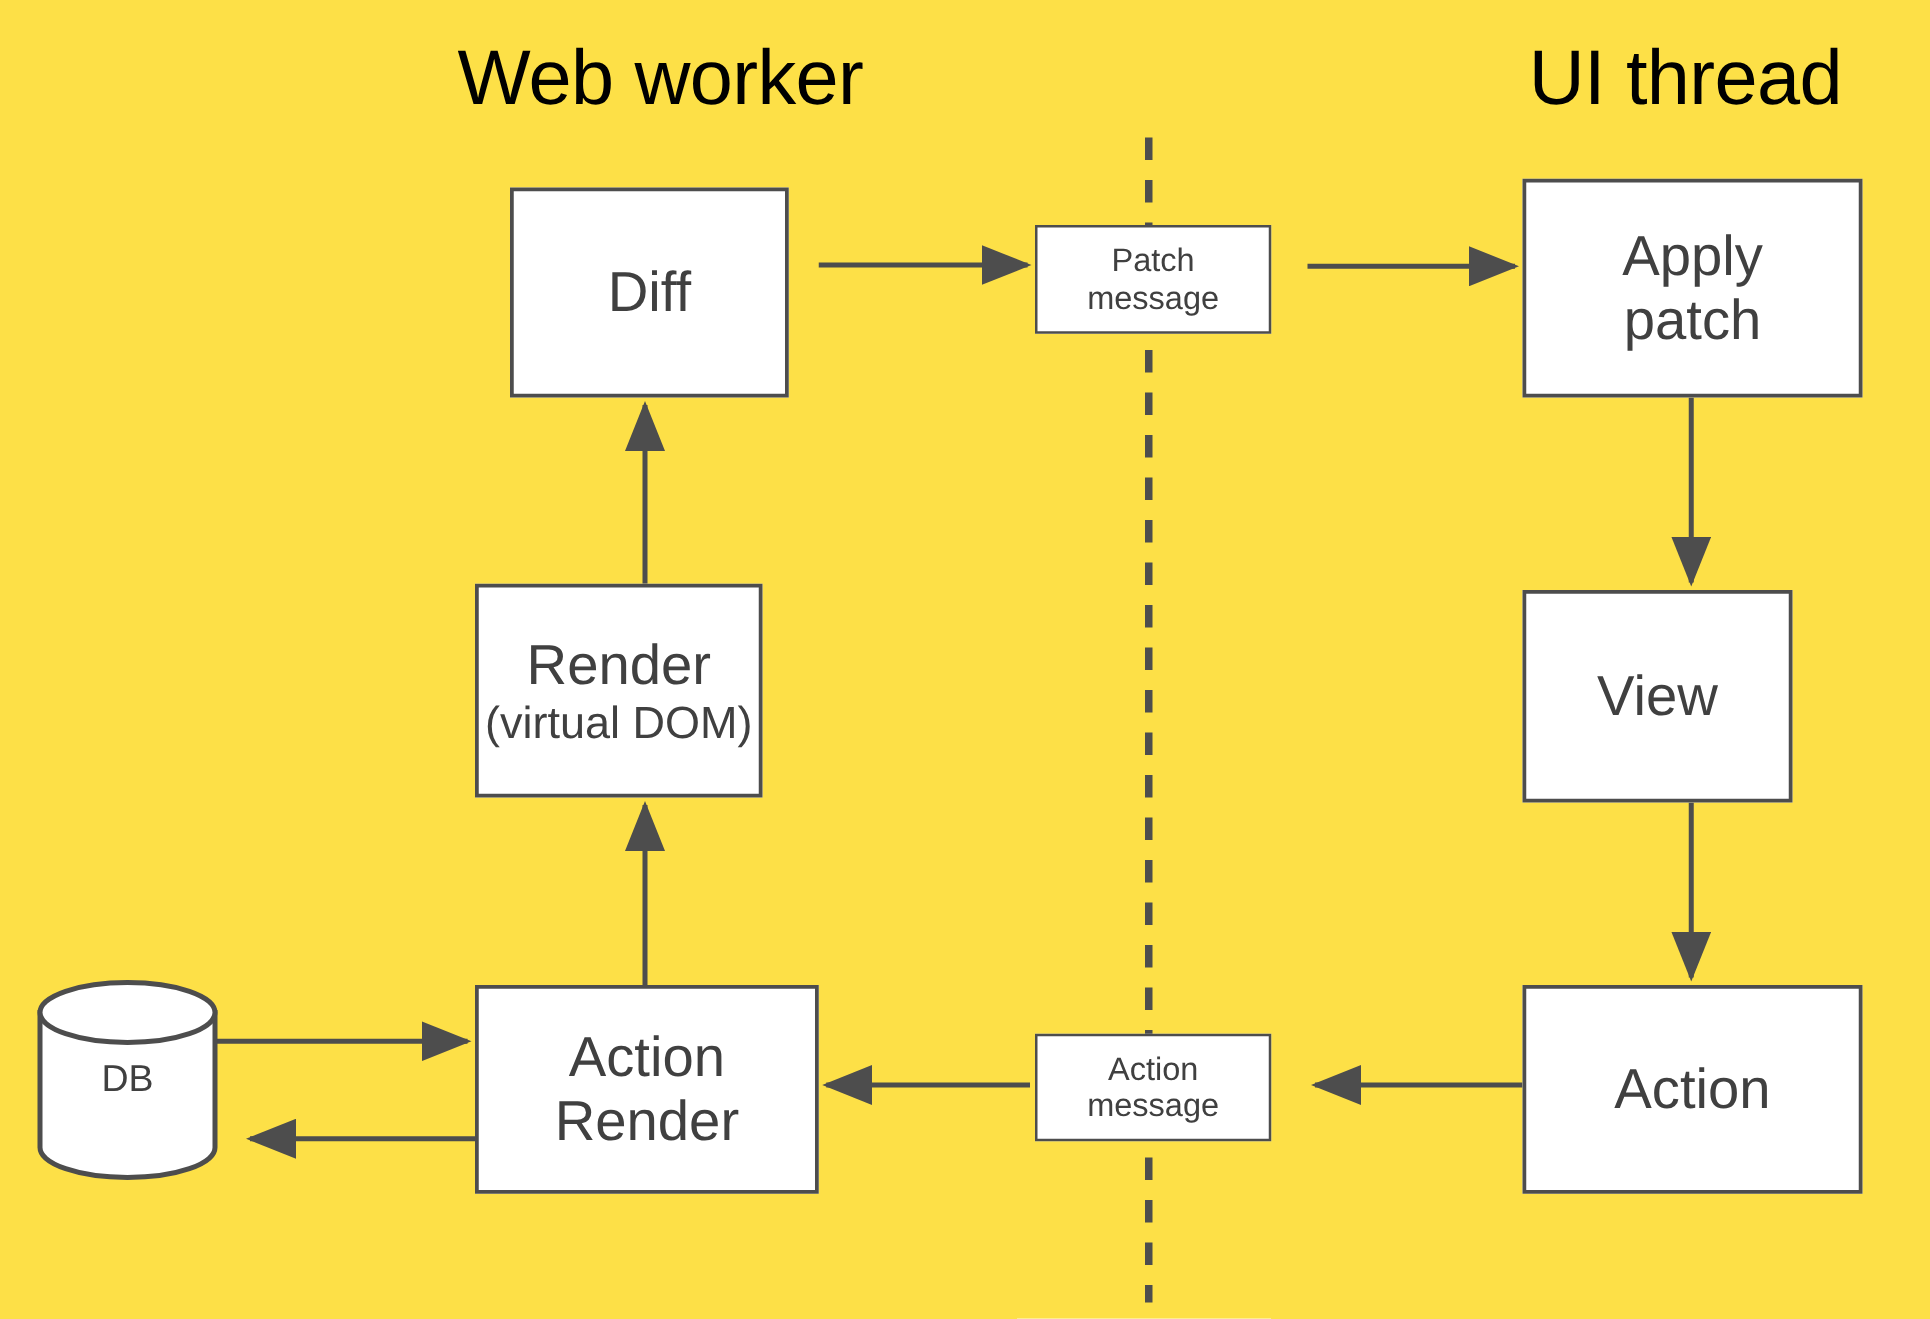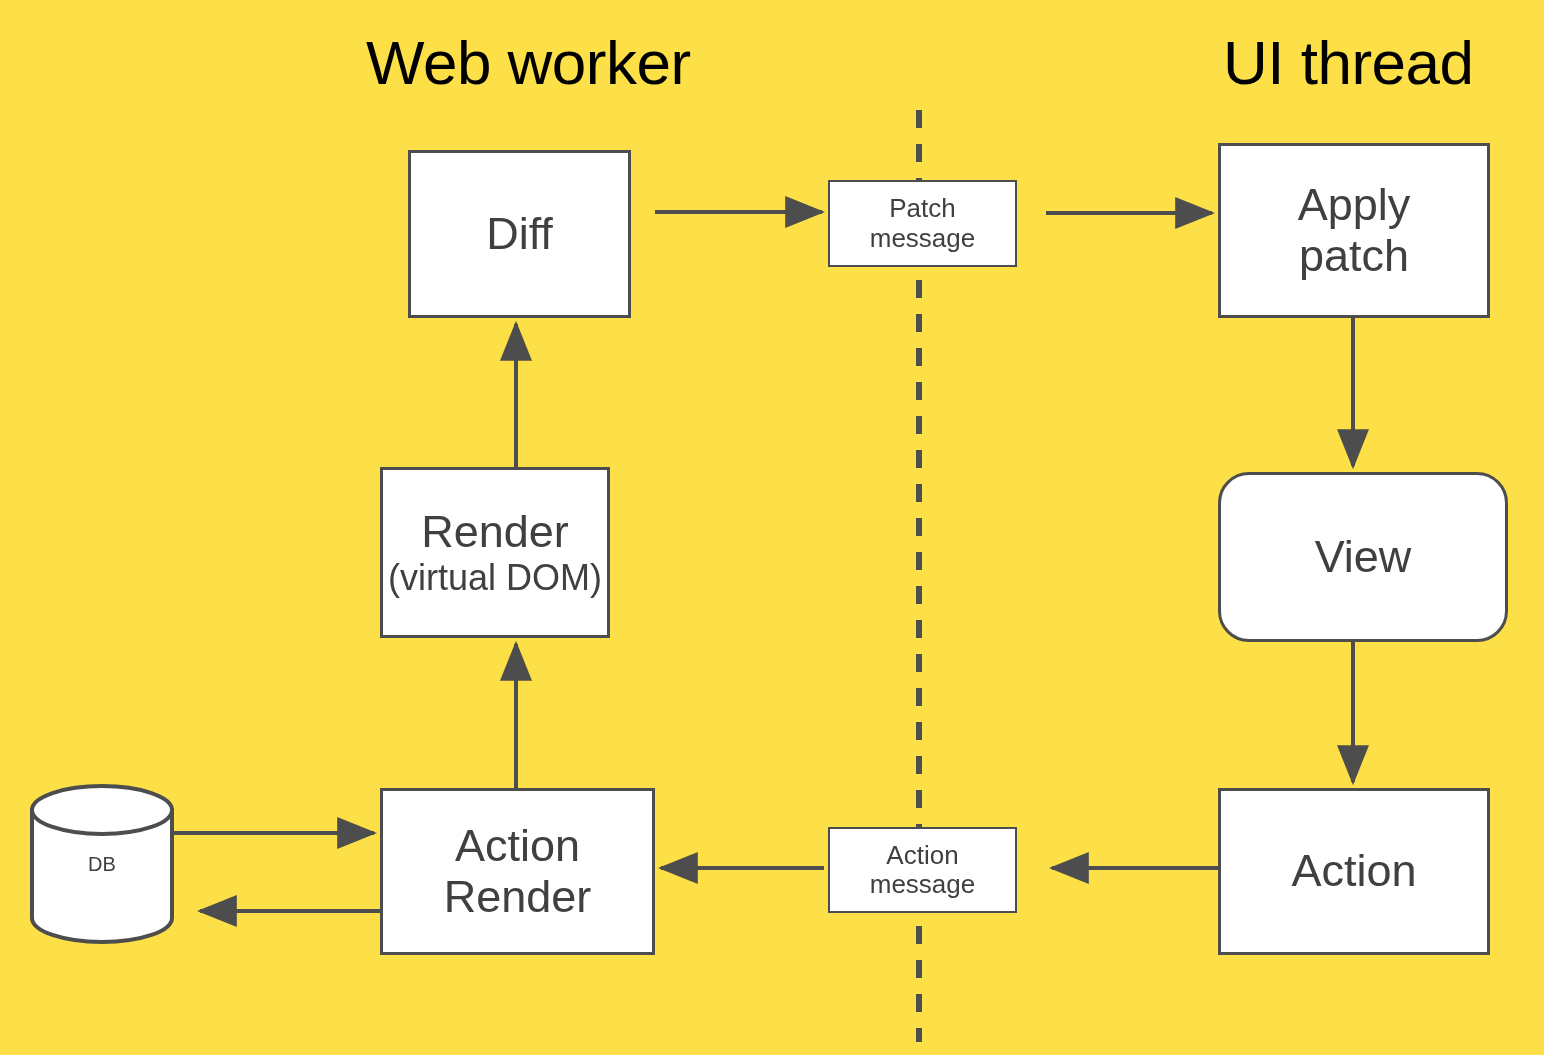--- a/index.html
+++ b/index.html
@@ -44,21 +44,21 @@
     line-height: 1.12;
   }
   .node-lg { font-size: 45px; }
   .node-sm { font-size: 26px; }
   .node-db {
     position: absolute;
     display: flex;
     align-items: center;
     justify-content: center;
     color: #404040;
-    font-size: 20px;
+    font-size: 30px;
   }
   .node .sub {
     display: block;
     font-size: 36px;
     line-height: 1.15;
   }
 </style>
 </head>
 <body>
 
@@ -129,21 +129,21 @@
   <div class="node node-sm" style="left:828px; top:827px; width:189px; height:86px; border-width:2px; flex-direction:column;">
     <span>Action</span>
     <span>message</span>
   </div>
 
   <div class="node node-lg" style="left:1218px; top:143px; width:272px; height:175px; flex-direction:column;text-align:right;">
     <span>Apply</span>
     <span>patch</span>
   </div>
 
-  <div class="node node-lg" style="left:1218px; top:472px; width:290px; height:170px;border-radius:31px;">
+  <div class="node node-lg" style="left:1218px; top:472px; width:216px; height:170px;">
     <span>View</span>
   </div>
 
   <div class="node node-lg" style="left:1218px; top:788px; width:272px; height:167px;">
     <span>Action</span>
   </div>
 
 </div>
 
 </body></html>

